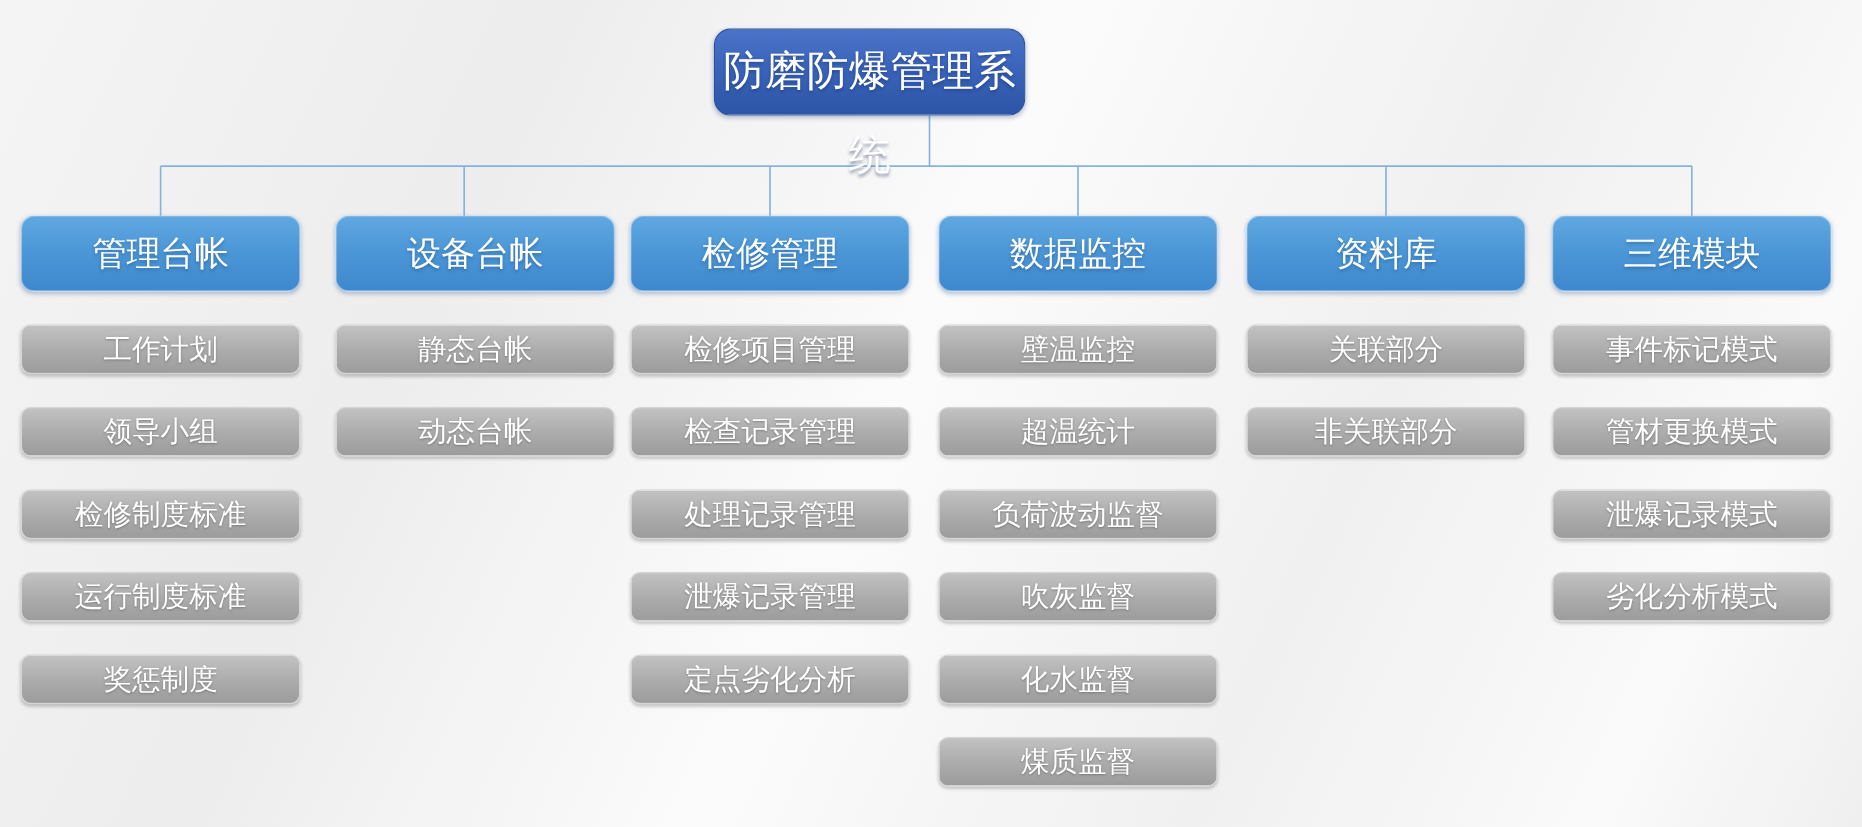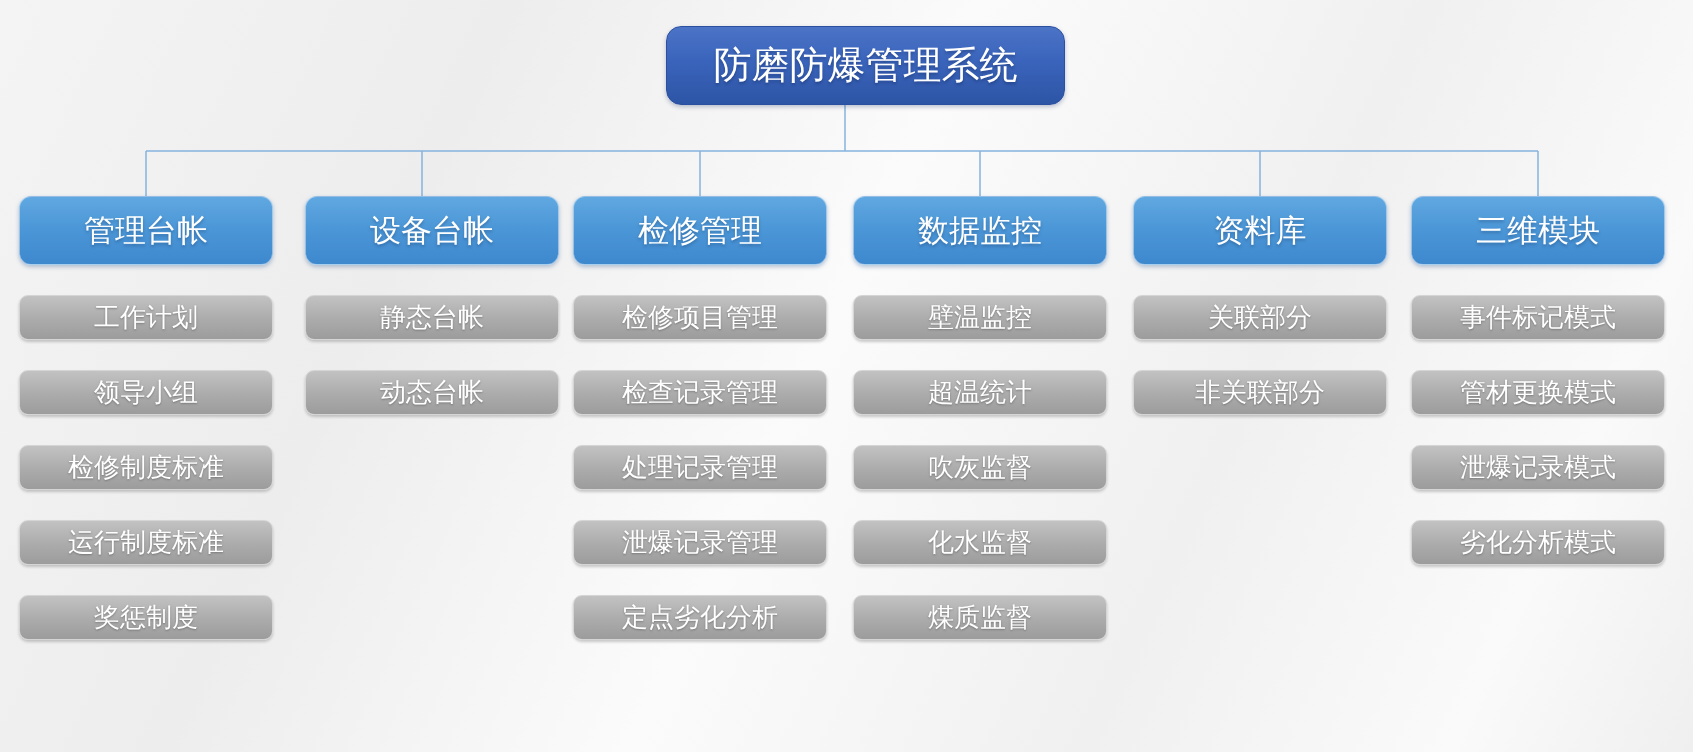--- a/index.html
+++ b/index.html
@@ -21,22 +21,22 @@
     z-index: 1;
   }
   .node {
     position: absolute;
     box-sizing: border-box;
     text-align: center;
     color: #ffffff;
     z-index: 2;
   }
   .root-node {
-    left: 666px; top: 26px;
-    width: 399px; height: 79px;
+    left: 649px; top: 26px;
+    width: 283px; height: 79px;
     line-height: 77px;
     font-size: 38px;
     border-radius: 15px;
     background: linear-gradient(to bottom, #4b74c7 0%, #3a64bb 45%, #2d55a6 100%);
     border: 1px solid #2b509f;
     box-shadow: 0 2px 4px rgba(40,60,110,0.30);
     text-shadow: 0 2px 3px rgba(20,40,90,0.45);
   }
   .column {
     position: absolute;
@@ -122,20 +122,21 @@
     <div class="leaf-node">检查记录管理</div>
     <div class="leaf-node">处理记录管理</div>
     <div class="leaf-node">泄爆记录管理</div>
     <div class="leaf-node">定点劣化分析</div>
   </div>
 
   <div class="column col-4">
     <div class="branch-node">数据监控</div>
     <div class="leaf-node">壁温监控</div>
     <div class="leaf-node">超温统计</div>
+    <div class="leaf-node">负荷波动监督</div>
     <div class="leaf-node">吹灰监督</div>
     <div class="leaf-node">化水监督</div>
     <div class="leaf-node">煤质监督</div>
   </div>
 
   <div class="column col-5">
     <div class="branch-node">资料库</div>
     <div class="leaf-node">关联部分</div>
     <div class="leaf-node">非关联部分</div>
   </div>

